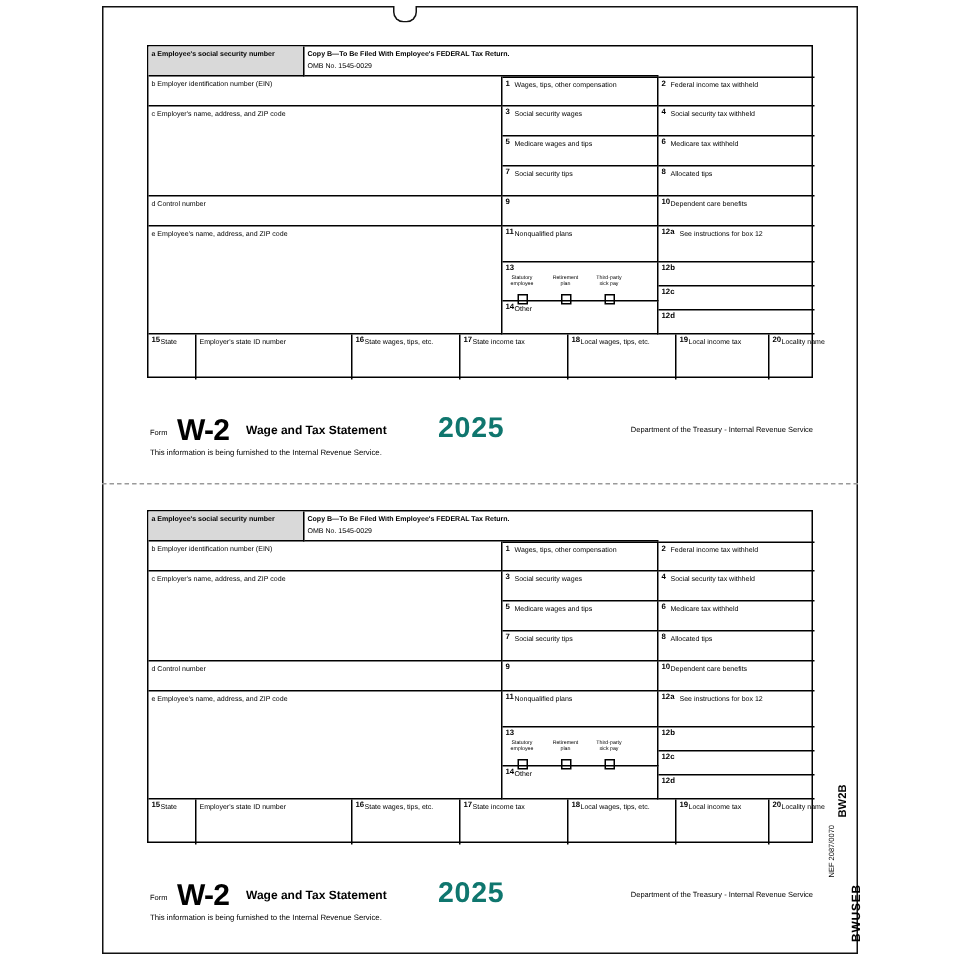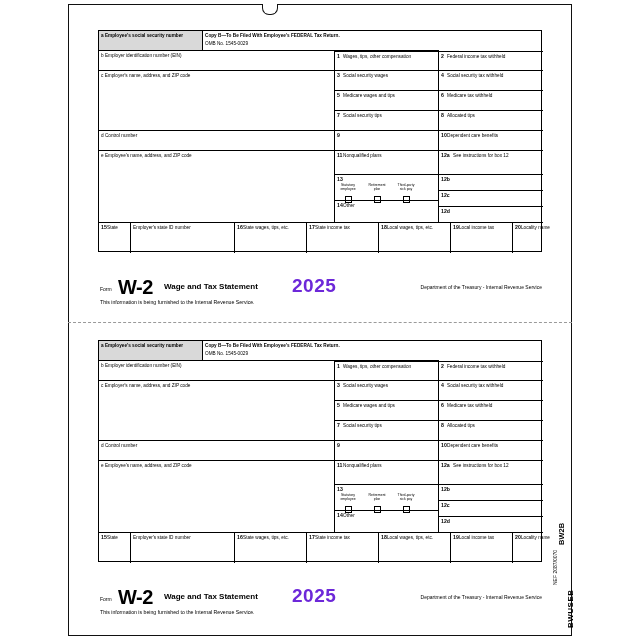--- a/index.html
+++ b/index.html
@@ -68,21 +68,21 @@
 
   
   .bottom{
     position:absolute;left:98px;width:444px;height:46px;
   }
   .bottom.b1{top:272px;}
   .bottom.b2{top:582px;}
   .formword{position:absolute;left:2px;top:14px;font-size:5px;}
   .w2{position:absolute;left:20px;top:4px;font-size:20px;font-weight:bold;letter-spacing:-0.5px;}
   .wagestmt{position:absolute;left:66px;top:10px;font-size:8px;font-weight:bold;}
-  .year{position:absolute;left:194px;top:3px;font-size:19px;font-weight:bold;letter-spacing:0.5px;color:#6d28d9;}
+  .year{position:absolute;left:194px;top:3px;font-size:19px;font-weight:bold;letter-spacing:0.5px;color:#0f766e;}
   .treas{position:absolute;right:0;top:12px;font-size:5px;white-space:nowrap;}
   .furnish{position:absolute;left:2px;top:27px;font-size:5.2px;}
 
   
   .vert{
     position:absolute;transform-origin:left top;
     white-space:nowrap;font-size:6px;
   }
   .vert.code{left:557px;top:545px;transform:rotate(-90deg);font-weight:bold;font-size:7.5px;}
   .vert.nef{left:552px;top:585px;transform:rotate(-90deg);font-size:5px;}

